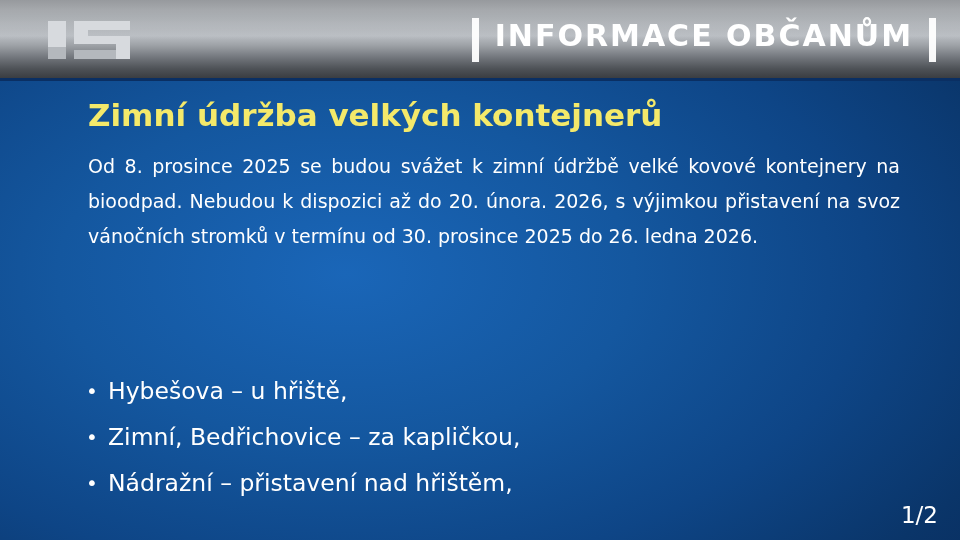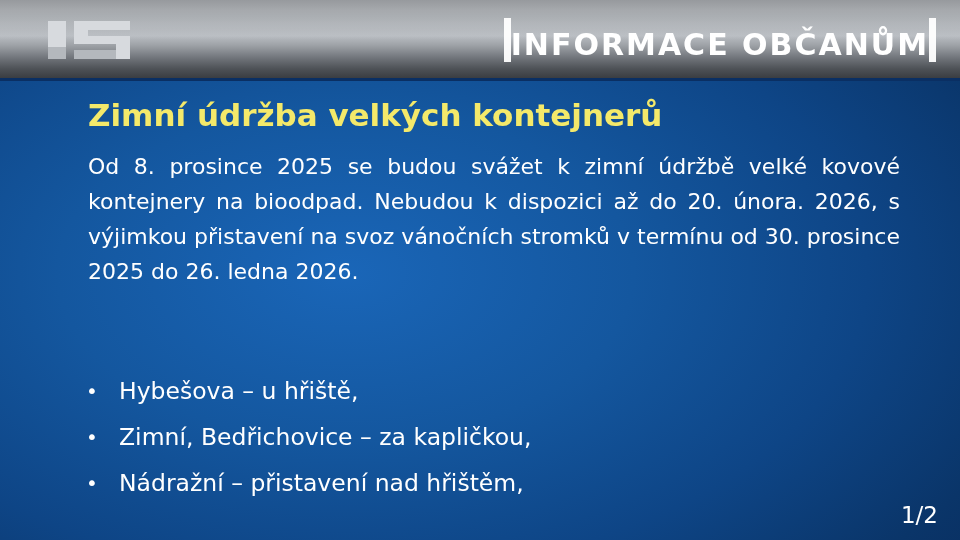--- a/index.html
+++ b/index.html
@@ -50,21 +50,22 @@
     width: 96px;
     height: 46px;
   }
 
   
   #header-title-wrap {
     position: absolute;
     right: 24px;
     top: 18px;
     display: flex;
-    align-items: flex-end;
+    align-items: flex-start;
+    gap: 16px;
   }
   .vbar {
     width: 7px;
     height: 44px;
     background: #ffffff;
     opacity: 0.95;
   }
   #header-title {
     font-size: 30px;
     letter-spacing: 2px;
@@ -96,21 +97,21 @@
     font-weight: 700;
     color: #f4e96a;
     white-space: nowrap;
   }
 
   #paragraph1 {
     position: absolute;
     left: 88px;
     top: 68px;
     width: 812px;
-    font-size: 22px;
+    font-size: 19px;
     line-height: 35px;
     color: #ffffff;
     text-align: justify;
     text-justify: inter-word;
   }
 
   #paragraph2 {
     position: absolute;
     left: 88px;
     top: 248px;
@@ -139,21 +140,20 @@
   }
   .bullet-dot {
     width: 22px;
     flex: 0 0 22px;
     color: #ffffff;
     font-size: 20px;
     line-height: 30px;
   }
   .bullet-text {
     flex: 1 1 auto;
-    margin-left: 11px;
   }
 
   #page-num {
     position: absolute;
     right: 22px;
     bottom: 12px;
     font-size: 23px;
     color: #ffffff;
     text-align: right;
   }

